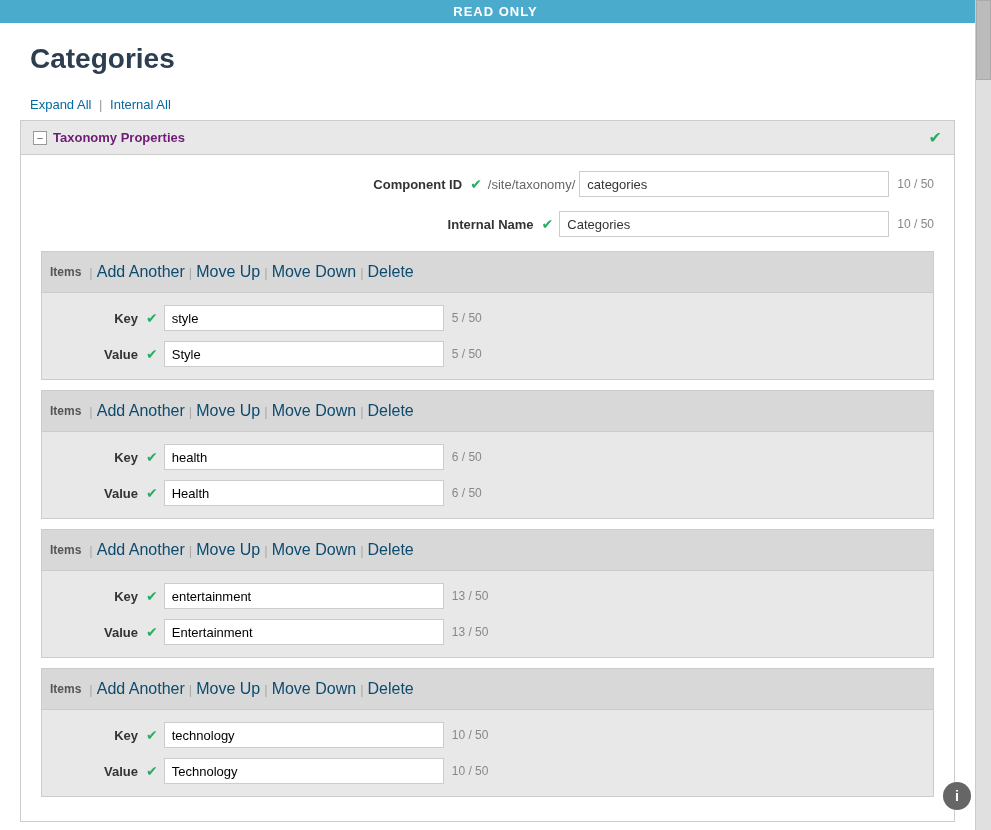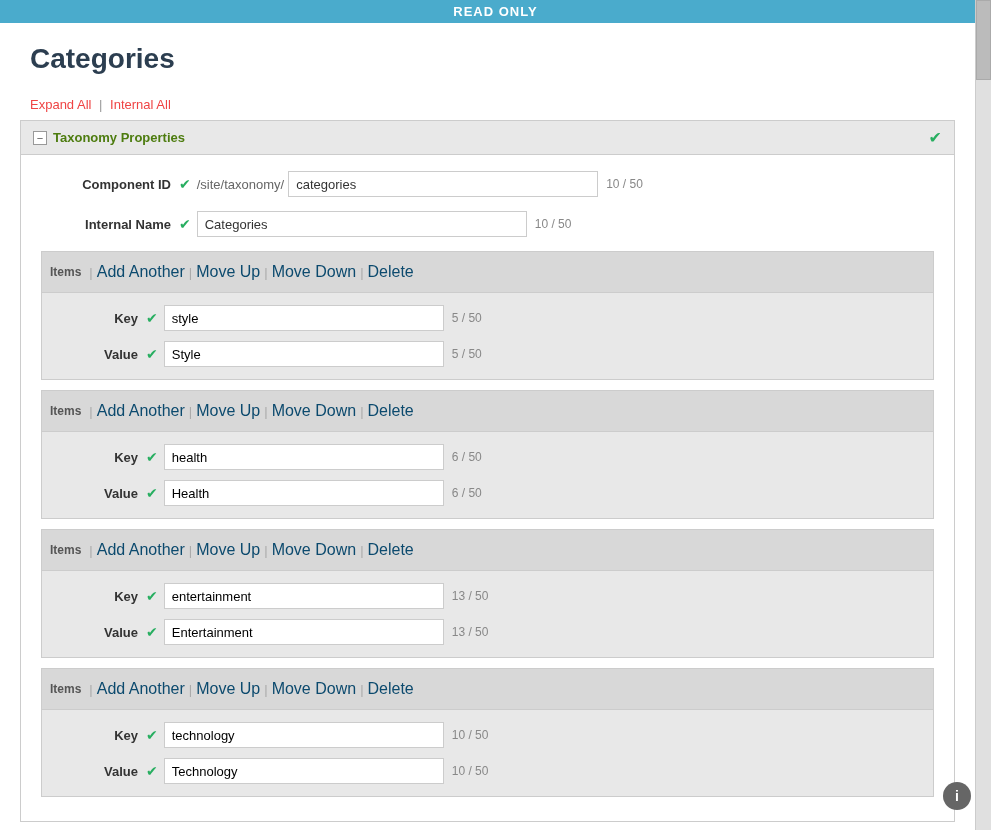--- a/index.html
+++ b/index.html
@@ -66,21 +66,21 @@
     .breadcrumb {
       font-size: 13px;
       color: #666;
     }
 
     
     .toolbar {
       padding: 8px 30px;
     }
     .toolbar a {
-      color: #ef4444;
+      color: #0369a1;
       text-decoration: none;
       font-size: 13px;
       cursor: pointer;
     }
     .toolbar-sep {
       color: #999;
       margin: 0 4px;
     }
 
     
@@ -111,35 +111,36 @@
       text-align: center;
       line-height: 12px;
       font-size: 11px;
       cursor: pointer;
       color: #555;
       flex-shrink: 0;
     }
     .panel-title {
       font-weight: bold;
       font-size: 13px;
-      color: #4d7c0f;
+      color: #701a75;
     }
     .panel-check {
       color: #27ae60;
       font-size: 16px;
     }
     .panel-body {
       padding: 16px 20px;
     }
 
     
     .form-row {
       display: flex;
       align-items: center;
       margin-bottom: 14px;
+      justify-content: flex-end;
     }
     .form-label {
       font-weight: bold;
       font-size: 13px;
       text-align: right;
       width: 130px;
       margin-right: 8px;
       flex-shrink: 0;
     }
     .check-icon {

